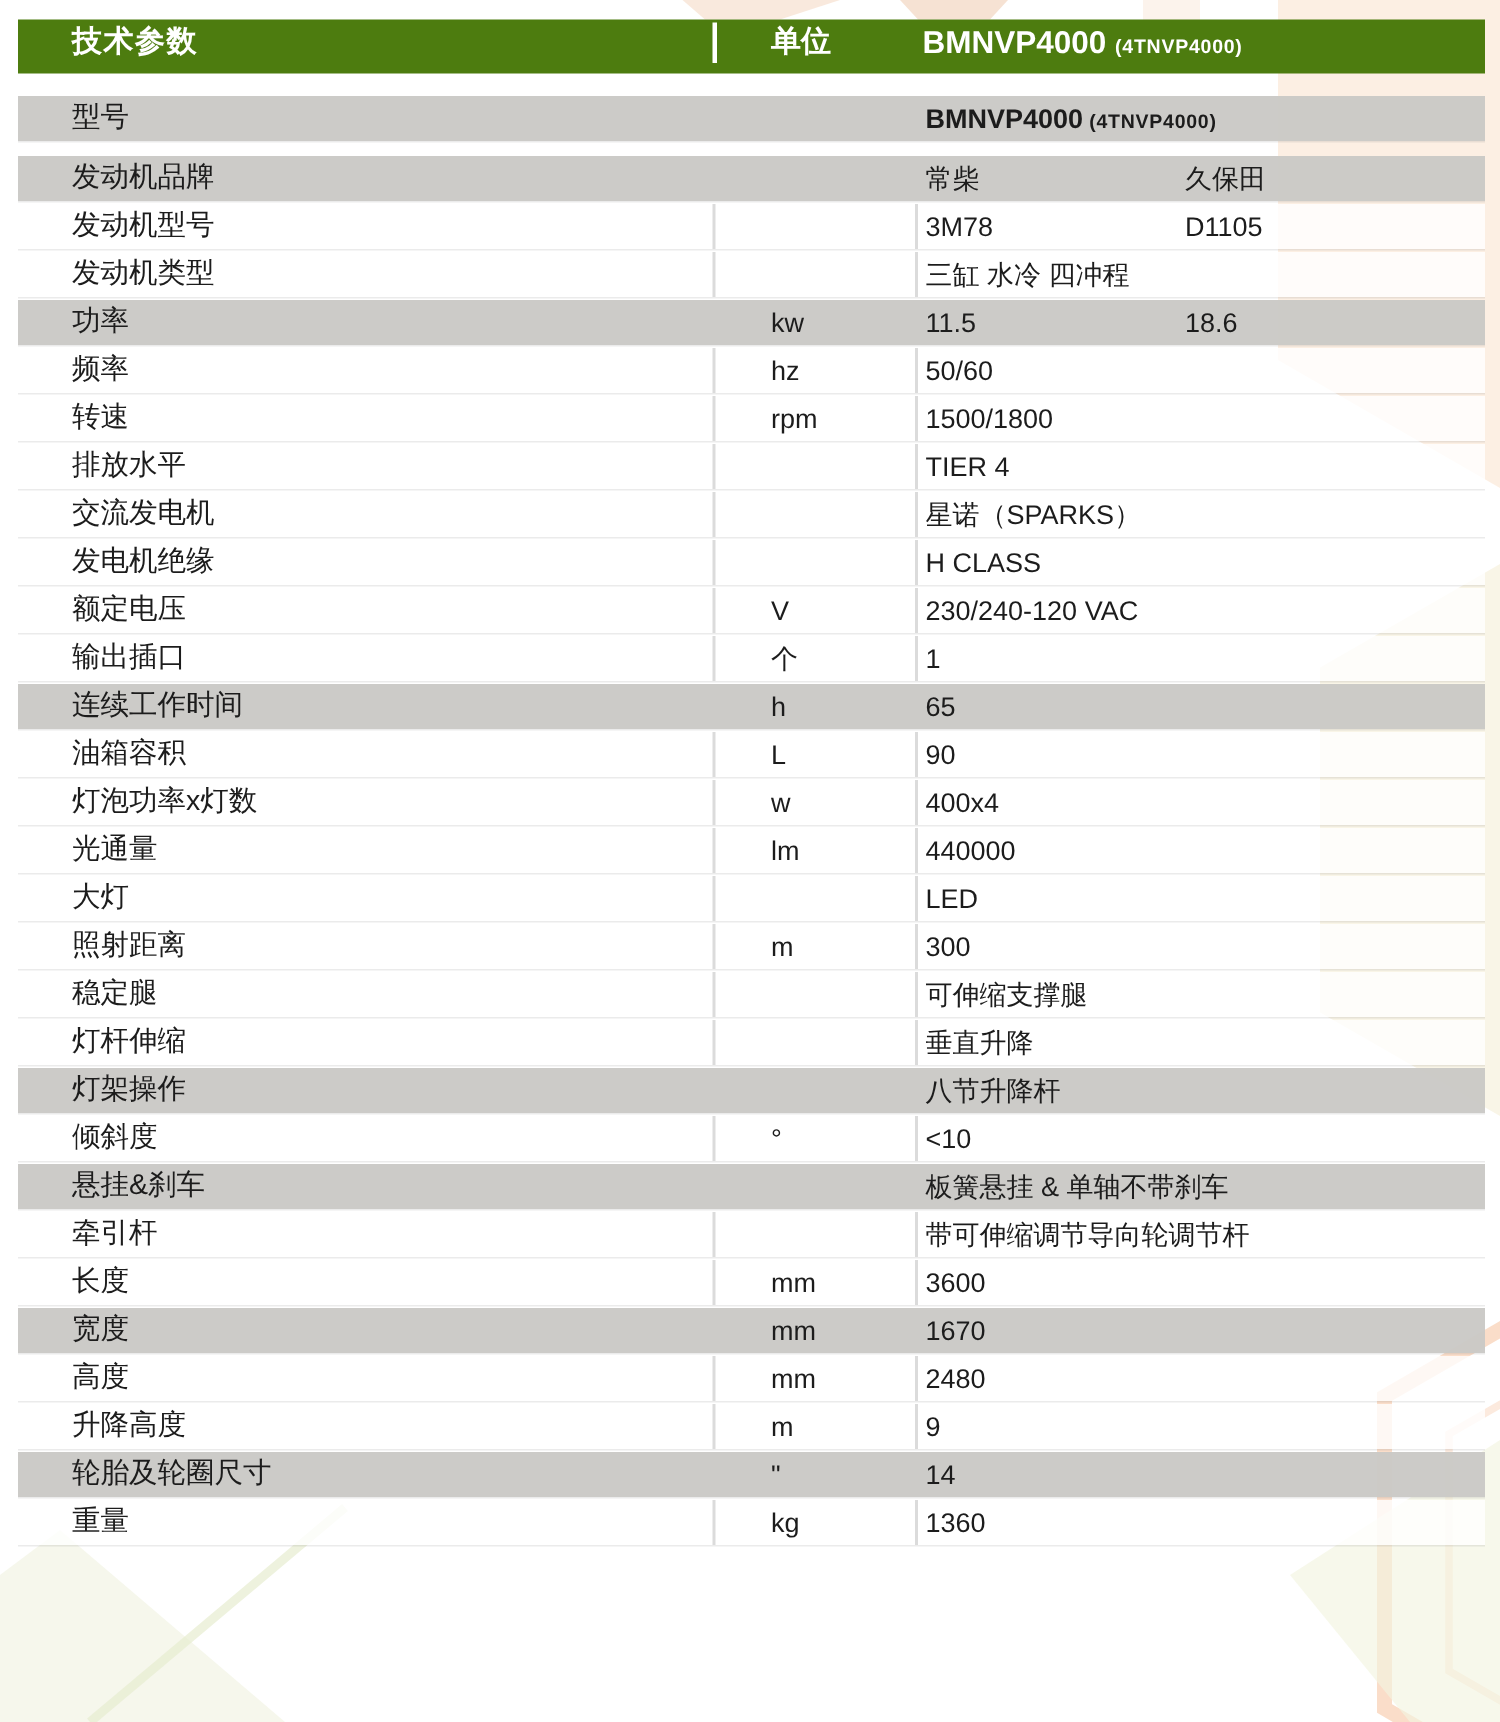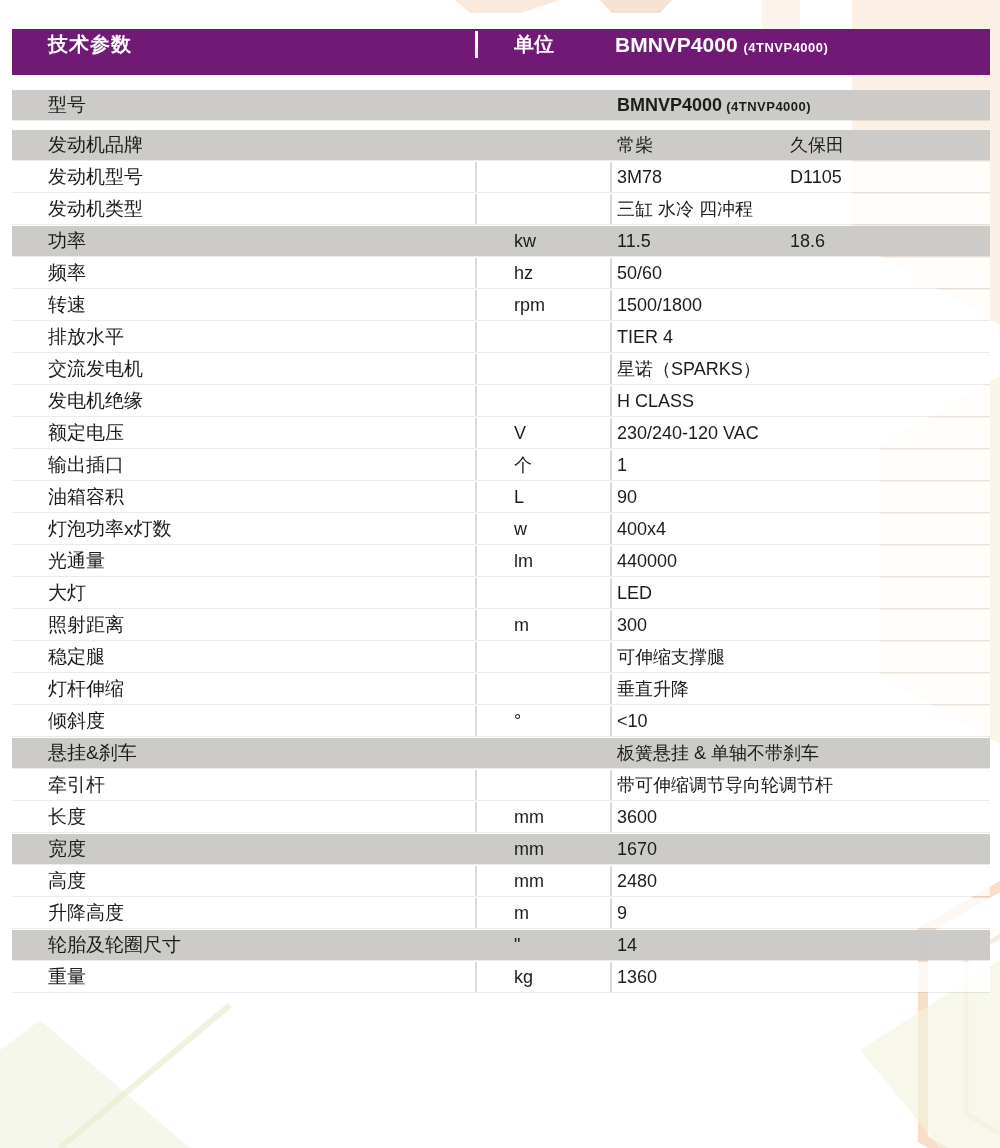--- a/index.html
+++ b/index.html
@@ -7,23 +7,22 @@
     width:1000px;height:1148px;position:relative;overflow:hidden;
     background:#ffffff;
     font-family:"Liberation Sans","DejaVu Sans",sans-serif;
     color:#1c1c1c;
   }
   .bg-deco{position:absolute;left:0;top:0;z-index:0;}
   .page{position:absolute;left:12px;top:13px;width:978px;z-index:1;}
 
   
   .table-header{
-    position:relative;height:46px;background:#701a75;color:#ffffff;
+    position:relative;height:36px;background:#4d7c0f;color:#ffffff;
     margin-bottom:15px;
-    margin-top:16px;
   }
   .th-label{position:absolute;left:36px;top:0;line-height:31px;font-size:20px;font-weight:bold;letter-spacing:1px;}
   .th-divider{position:absolute;left:463px;top:2px;width:3px;height:27px;background:#ffffff;}
   .th-unit{position:absolute;left:502px;top:0;line-height:31px;font-size:20px;font-weight:bold;}
   .th-model{position:absolute;left:603px;top:0;line-height:31px;font-size:21px;font-weight:bold;white-space:nowrap;}
   .th-model .sub, .model-val .sub{font-size:13px;font-weight:bold;letter-spacing:0.5px;}
 
   
   .row{
     position:relative;height:30px;margin-bottom:2px;
@@ -143,20 +142,25 @@
         <div class="cell unit">V</div>
         <div class="cell value">230/240-120 VAC</div>
       </div>
       <div class="row white">
         <div class="vdiv1"></div>
         <div class="vdiv2"></div>
         <div class="cell label">输出插口</div>
         <div class="cell unit">个</div>
         <div class="cell value">1</div>
       </div>
+      <div class="row gray">
+        <div class="cell label">连续工作时间</div>
+        <div class="cell unit">h</div>
+        <div class="cell value">65</div>
+      </div>
       <div class="row white">
         <div class="vdiv1"></div>
         <div class="vdiv2"></div>
         <div class="cell label">油箱容积</div>
         <div class="cell unit">L</div>
         <div class="cell value">90</div>
       </div>
       <div class="row white">
         <div class="vdiv1"></div>
         <div class="vdiv2"></div>
@@ -189,20 +193,24 @@
         <div class="vdiv2"></div>
         <div class="cell label">稳定腿</div>
         <div class="cell value">可伸缩支撑腿</div>
       </div>
       <div class="row white">
         <div class="vdiv1"></div>
         <div class="vdiv2"></div>
         <div class="cell label">灯杆伸缩</div>
         <div class="cell value">垂直升降</div>
       </div>
+      <div class="row gray">
+        <div class="cell label">灯架操作</div>
+        <div class="cell value">八节升降杆</div>
+      </div>
       <div class="row white">
         <div class="vdiv1"></div>
         <div class="vdiv2"></div>
         <div class="cell label">倾斜度</div>
         <div class="cell unit">°</div>
         <div class="cell value">&lt;10</div>
       </div>
       <div class="row gray">
         <div class="cell label">悬挂&amp;刹车</div>
         <div class="cell value">板簧悬挂 &amp; 单轴不带刹车</div>

